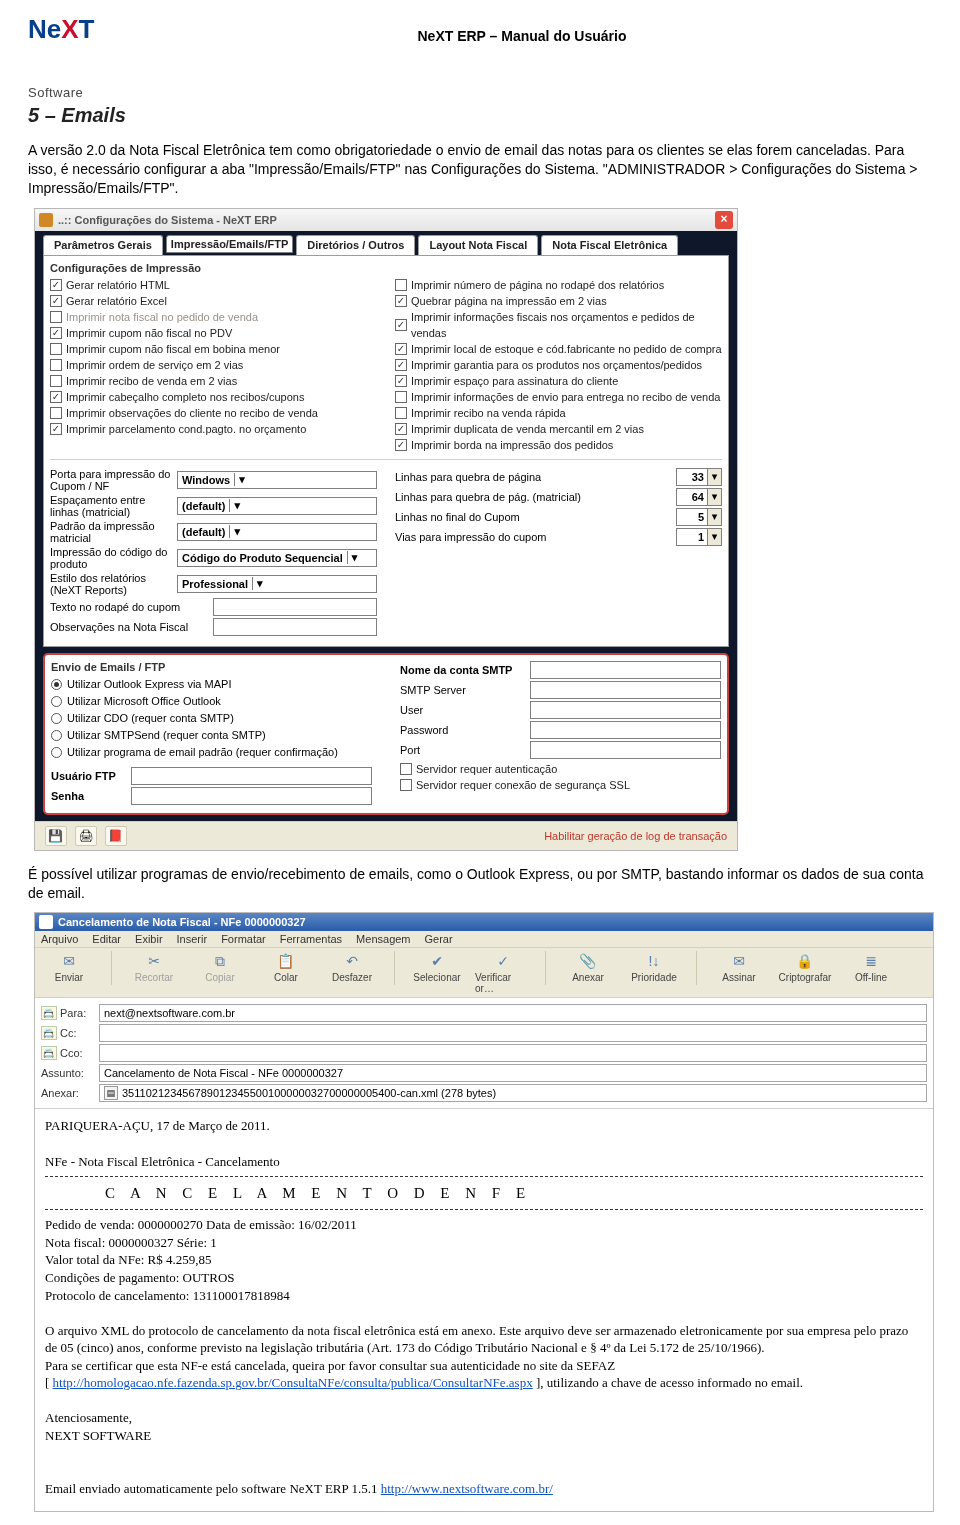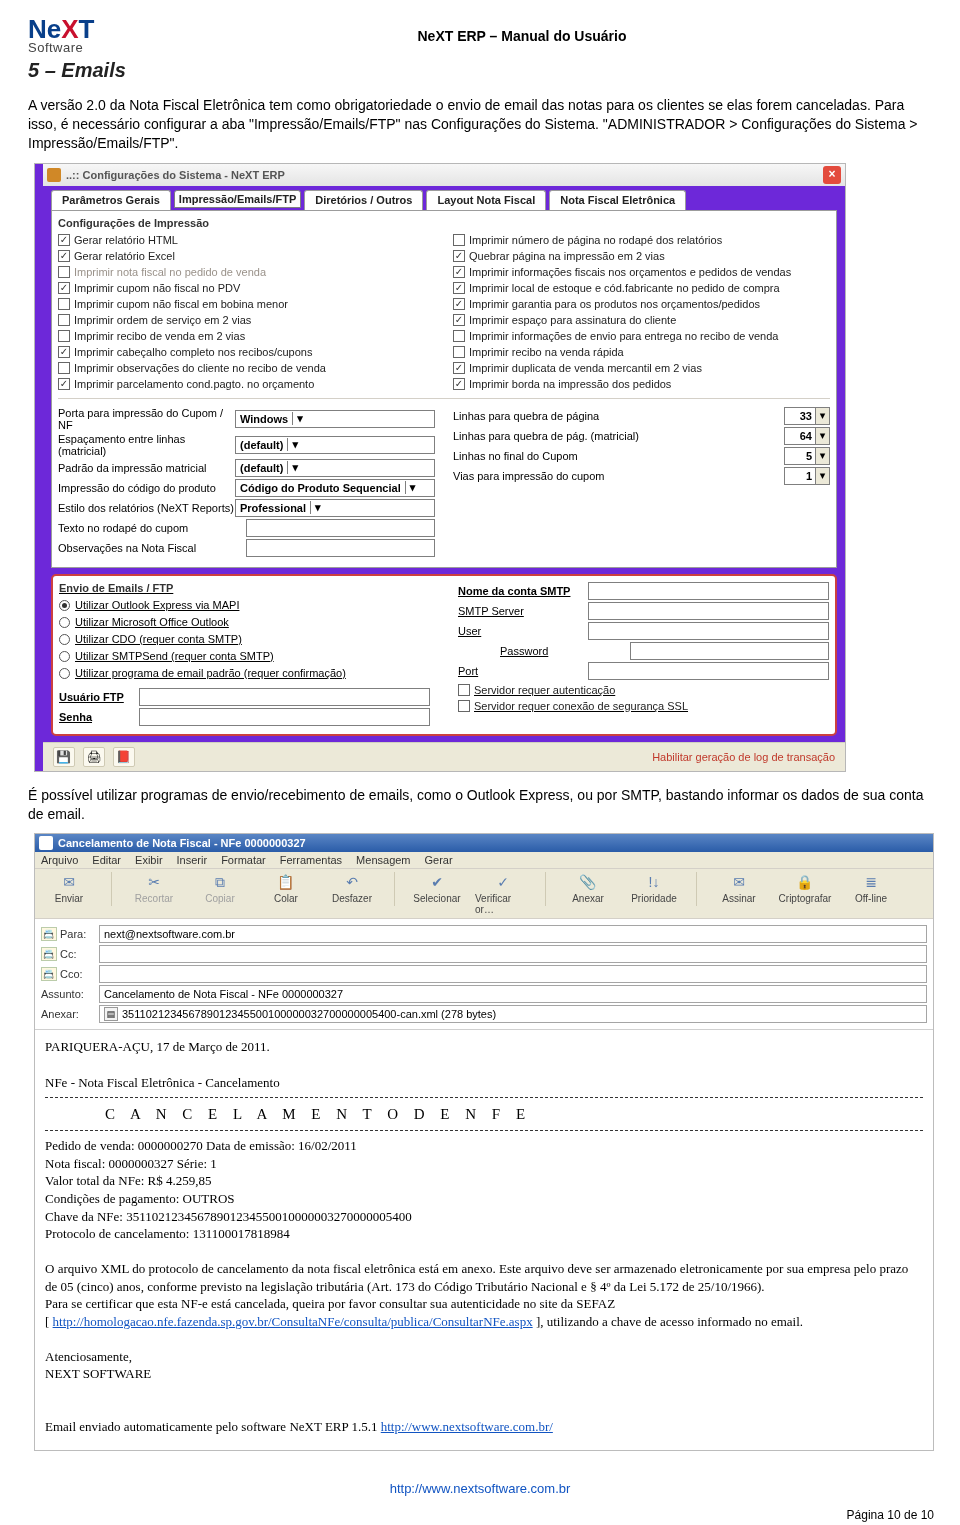--- a/index.html
+++ b/index.html
@@ -2,26 +2,26 @@
 <html><head>
 <meta charset="utf-8">
 <style>
   * { box-sizing: border-box; }
   body { margin:0; font-family: Arial, Helvetica, sans-serif; font-size:13px; color:#000; background:#fff; width:960px; }
   .page { padding:18px 28px 8px 28px; }
   .hdr { display:flex; align-items:flex-start; }
   .logo { width:84px; }
   .logo .next { font-family: Arial, sans-serif; font-weight:bold; font-size:26px; line-height:22px; }
   .ne { color:#083f8a; } .x { color:#c8102e; } .t { color:#083f8a; }
-  .soft { font-size:13px; color:#444; letter-spacing:.5px; }
+  .soft { font-size:13px; color:#444; letter-spacing:.5px;margin-top:45px; }
   .title { flex:1; text-align:center; font-weight:bold; font-size:14px; padding-top:10px; }
   .sect { font-style:italic; font-weight:bold; font-size:20px; color:#222; margin-top:4px; }
   .para { font-size:14px; margin:14px 0 10px 0; line-height:1.35; }
   
-  .win { width:812px; margin-left:6px; border:1px solid #b7b7b7; background:#6d28d9; font-size:11px; font-family: Tahoma, Arial, sans-serif; padding-left: 8px; }
+  .win { width:704px; margin-left:6px; border:1px solid #b7b7b7; background:#0f172a; font-size:11px; font-family: Tahoma, Arial, sans-serif; }
   .win .titlebar { display:flex; align-items:center; background:linear-gradient(#f7f7f7,#e4e4e4); padding:2px 4px; font-weight:bold; color:#555; }
   .tb-ico { width:14px;height:14px;background:#d08827;border-radius:2px;margin-right:5px; }
   .close-x { margin-left:auto; width:18px;height:18px;background:#e34b3d;color:#fff;text-align:center;line-height:16px;border-radius:3px;font-weight:bold;font-size:12px; }
   .tabs { display:flex; padding:4px 8px 0 8px; gap:3px; }
   .tab { background:#fff; border:1px solid #9c9c9c; border-bottom:none; padding:3px 10px 4px 10px; border-radius:3px 3px 0 0; font-size:11px; color:#222; font-weight:bold; }
   .tab.sel { background:#fdfdfd; }
   .panel { margin:0 8px 6px 8px; background:#fff; border:1px solid #9c9c9c; padding:4px 6px 8px 6px; }
   .grp-title { font-size:11px; font-weight:bold; color:#333; margin:2px 0 3px 0; }
   .cols { display:flex; gap:18px; }
   .col { flex:1; }
@@ -30,21 +30,21 @@
   .box { width:12px;height:12px;border:1px solid #666;background:#fff;flex:none;display:inline-flex;align-items:center;justify-content:center;font-size:10px;color:#333; }
   .hr { height:1px; background:#d4d0c8; margin:6px 0; }
   .rows2 { display:flex; gap:18px; }
   .half { flex:1; }
   .frow { display:flex; align-items:center; margin:2px 0; }
   .flbl { flex:1; }
   .sel { border:1px solid #7f7f7f; background:#fff; height:18px; padding:0 4px; display:flex; align-items:center; font-weight:bold; }
   .dd { border-left:1px solid #7f7f7f; margin-left:4px; padding-left:4px; }
   .numf { width:32px; height:18px; border:1px solid #7f7f7f; background:#fff; text-align:center; padding:0 3px; font-weight:bold; display:flex;align-items:center;justify-content:flex-end; }
   .txtf { flex:1; height:18px; border:1px solid #7f7f7f; background:#fff; }
-  .redbox { border:2px solid #cc4040; border-radius:5px; margin:6px 8px; background:#fff; padding:4px 6px 6px 6px; display:flex; gap:28px;text-decoration:underline; }
+  .redbox { border:2px solid #cc4040; border-radius:5px; margin:6px 8px; background:#fff; padding:4px 6px 6px 6px; display:flex; gap:28px; }
   .radio { display:flex; align-items:center; gap:5px; line-height:17px; }
   .rdot { width:11px;height:11px;border:1px solid #555;border-radius:50%;display:inline-flex;align-items:center;justify-content:center; }
   .rdot .in { width:5px;height:5px;background:#333;border-radius:50%; }
   .bbar { display:flex; align-items:center; gap:8px; padding:4px 10px; background:#ece9d8; border-top:1px solid #d0d0c0; }
   .bico { width:22px;height:20px;border:1px solid #cfcab4;background:#fbf9ef;border-radius:2px;display:inline-flex;align-items:center;justify-content:center;font-size:12px; }
   .redlink { margin-left:auto; color:#c0392b; font-weight:normal; font-size:11px; }
   
   .mail { width:900px; margin:10px 0 0 6px; border:1px solid #bcbcbc; font-family: Tahoma, Arial, sans-serif; font-size:11px; background:#fff; }
   .mail .titlebar2 { display:flex;align-items:center;background:linear-gradient(#5a86c5,#2a5ca8);color:#fff;padding:2px 4px;font-weight:bold; }
   .menubar { background:#ece9d8; padding:2px 6px; display:flex; gap:14px; color:#333; }
@@ -302,21 +302,21 @@
           </div>
           <div class="frow">
             <span style="width: 130px;">SMTP Server</span>
             <span class="txtf"></span>
           </div>
           <div class="frow">
             <span style="width: 130px;">User</span>
             <span class="txtf"></span>
           </div>
           <div class="frow">
-            <span style="width: 130px; margin-left: 42px;">Password</span>
+            <span style="width: 130px;">Password</span>
             <span class="txtf"></span>
           </div>
           <div class="frow">
             <span style="width: 130px;">Port</span>
             <span class="txtf"></span>
           </div>
           <div class="chk">
             <span class="box"></span>
             <span>Servidor requer autenticação</span>
           </div>
@@ -448,21 +448,20 @@
       <div>PARIQUERA-AÇU, 17 de Março de 2011.</div><br>
       <div>NFe - Nota Fiscal Eletrônica - Cancelamento</div>
       <hr class="dash">
       <div class="ctitle">C A N C E L A M E N T O   D E   N F E</div>
       <hr class="dash">
       <div id="blines">
           <div>Pedido de venda: 0000000270  Data de emissão: 16/02/2011</div>
           <div>Nota fiscal: 0000000327   Série: 1</div>
           <div>Valor total da NFe: R$ 4.259,85</div>
           <div>Condições de pagamento: OUTROS</div>
-          <div>Chave da NFe: 35110212345678901234550010000003270000005400</div>
           <div>Protocolo de cancelamento: 131100017818984</div>
         </div><br>
       <div>O arquivo XML do protocolo de cancelamento da nota fiscal eletrônica está em anexo. Este arquivo deve ser armazenado eletronicamente por sua empresa pelo prazo de 05 (cinco) anos, conforme previsto na legislação tributária (Art. 173 do Código Tributário Nacional e § 4º da Lei 5.172 de 25/10/1966).</div>
       <div><span>Para se certificar que esta NF-e está cancelada, queira por favor consultar sua autenticidade no site da SEFAZ</span></div>
       <div><span>[ </span><a>http://homologacao.nfe.fazenda.sp.gov.br/ConsultaNFe/consulta/publica/ConsultarNFe.aspx</a><span> ], utilizando a chave de acesso informado no email.</span></div><br>
       <div>Atenciosamente,</div>
       <div>NEXT SOFTWARE</div><br><br>
       <div><span>Email enviado automaticamente pelo software NeXT ERP 1.5.1 </span><a>http://www.nextsoftware.com.br/</a></div>
     </div>
   </div>

